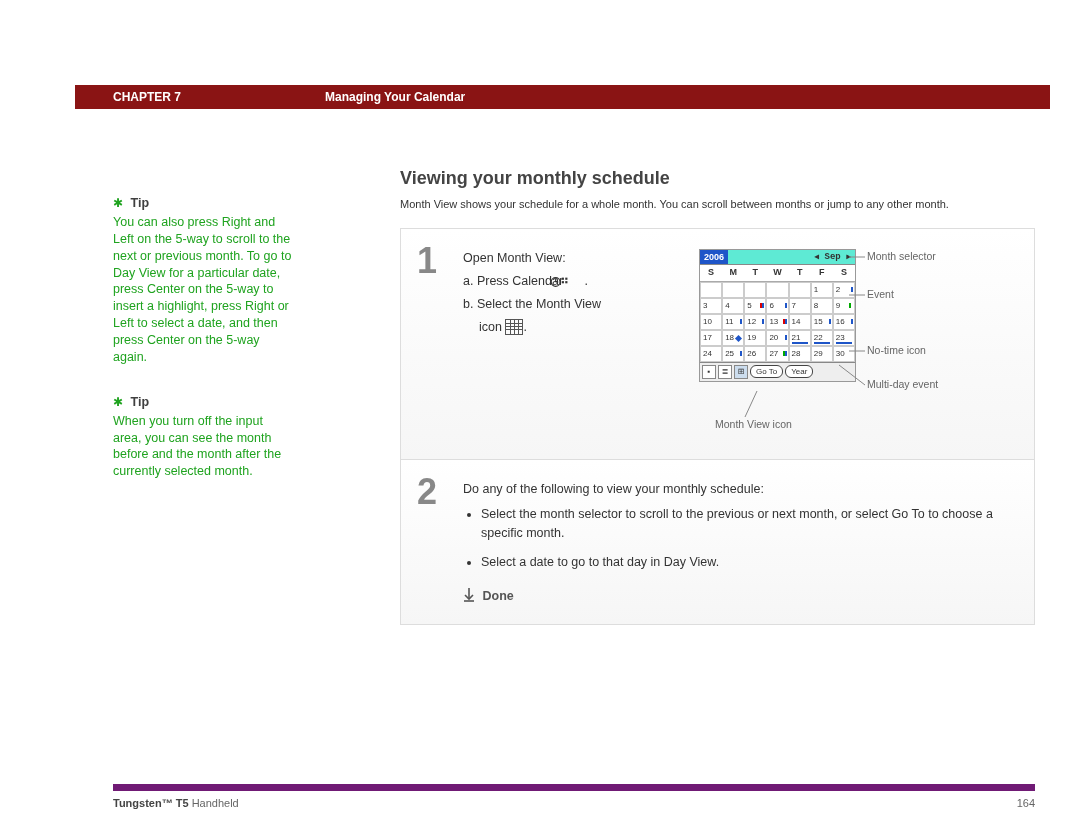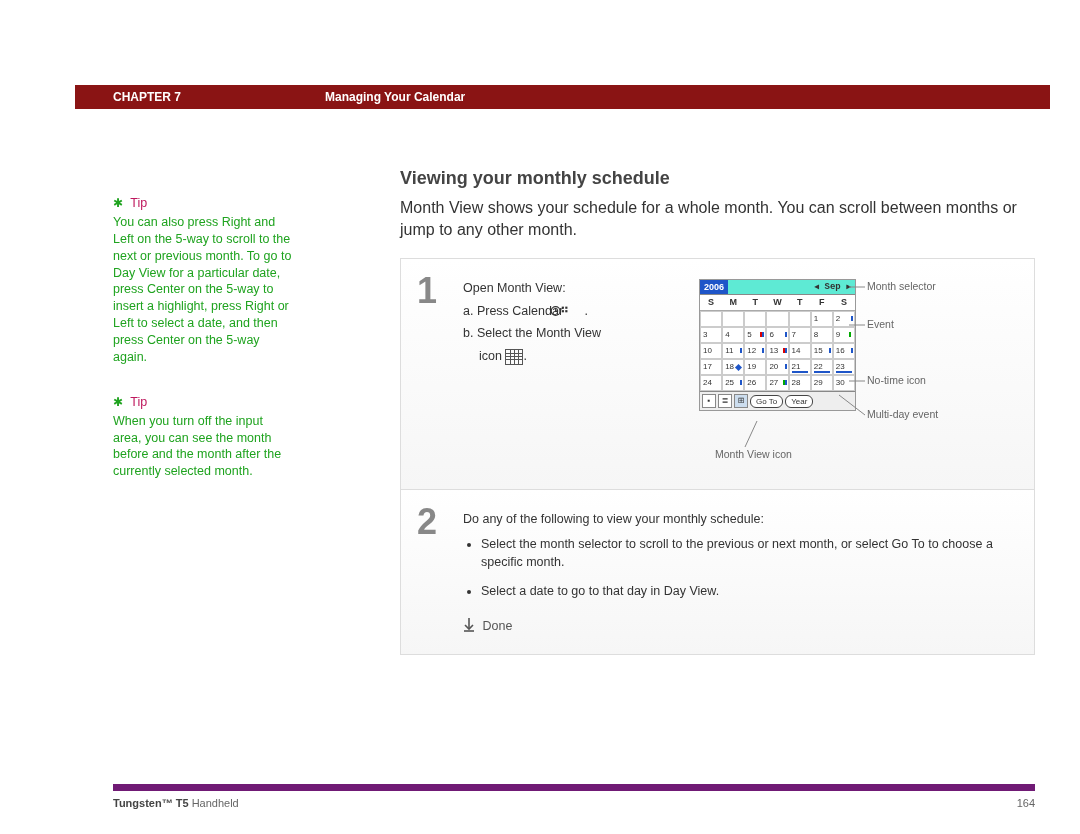--- a/index.html
+++ b/index.html
@@ -46,41 +46,41 @@
   }
   .tip-block {
     margin-bottom: 28px;
   }
   .tip-star {
     color: #1fa31f;
     font-size: 12px;
     margin-right: 4px;
   }
   .tip-heading {
-    font-weight: normal;
-    color: #be185d;
+    font-weight: bold;
+    color: #404040;
   }
   .tip-text {
     color: #1fa31f;
     margin-top: 2px;
   }
   .main {
     position: absolute;
     top: 168px;
     left: 400px;
     right: 45px;
   }
   .main h2 {
     font-size: 18px;
     color: #444;
     margin: 0 0 8px 0;
     font-weight: bold;
   }
   .main .intro {
-    font-size: 16px;
+    font-size: 11px;
     line-height: 1.4;
     margin-bottom: 16px;
   }
   .steps {
     border: 1px solid #ddd;
   }
   .step {
     display: flex;
     border-bottom: 1px solid #ddd;
     background: linear-gradient(to bottom, #fff 0%, #f6f6f6 100%);
@@ -216,21 +216,21 @@
   .annot {
     position:absolute;
     font-size:10.5px;
     color:#666;
   }
   .annot svg { position:absolute; }
   .bullets { list-style: disc; padding-left: 18px; margin: 6px 0; }
   .bullets li { margin-bottom: 10px; }
   .done-row {
     margin-top: 14px;
-    font-weight: normal;
+    font-weight: bold;
     color: #555;
   }
   .done-icon {
     display:inline-block;
     font-size:14px;
     margin-right:4px;
     transform: translateY(2px);
   }
   .footer {
     position:absolute;

